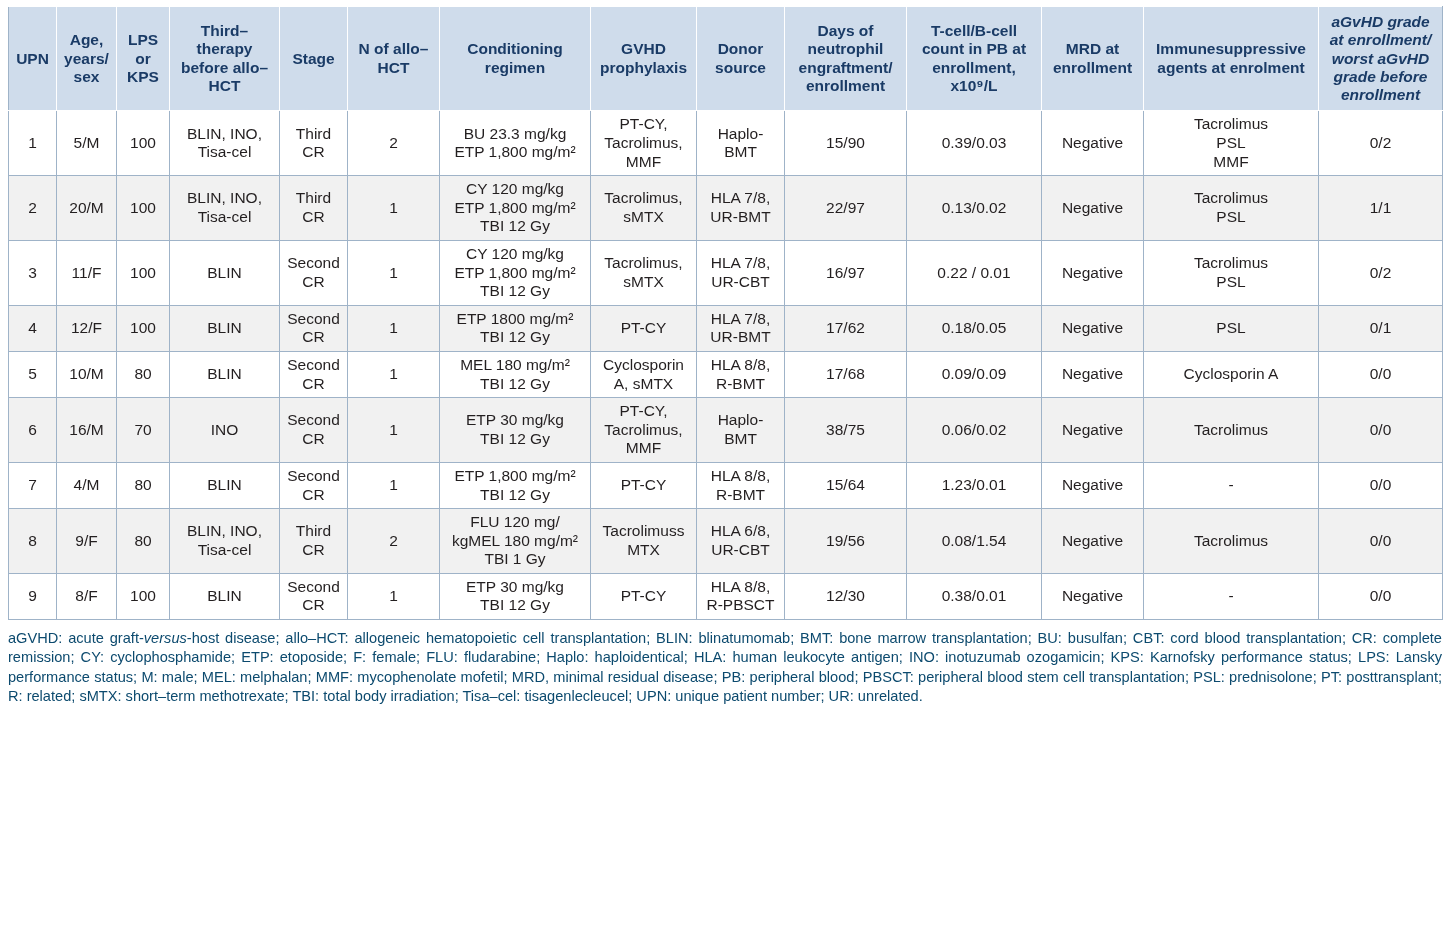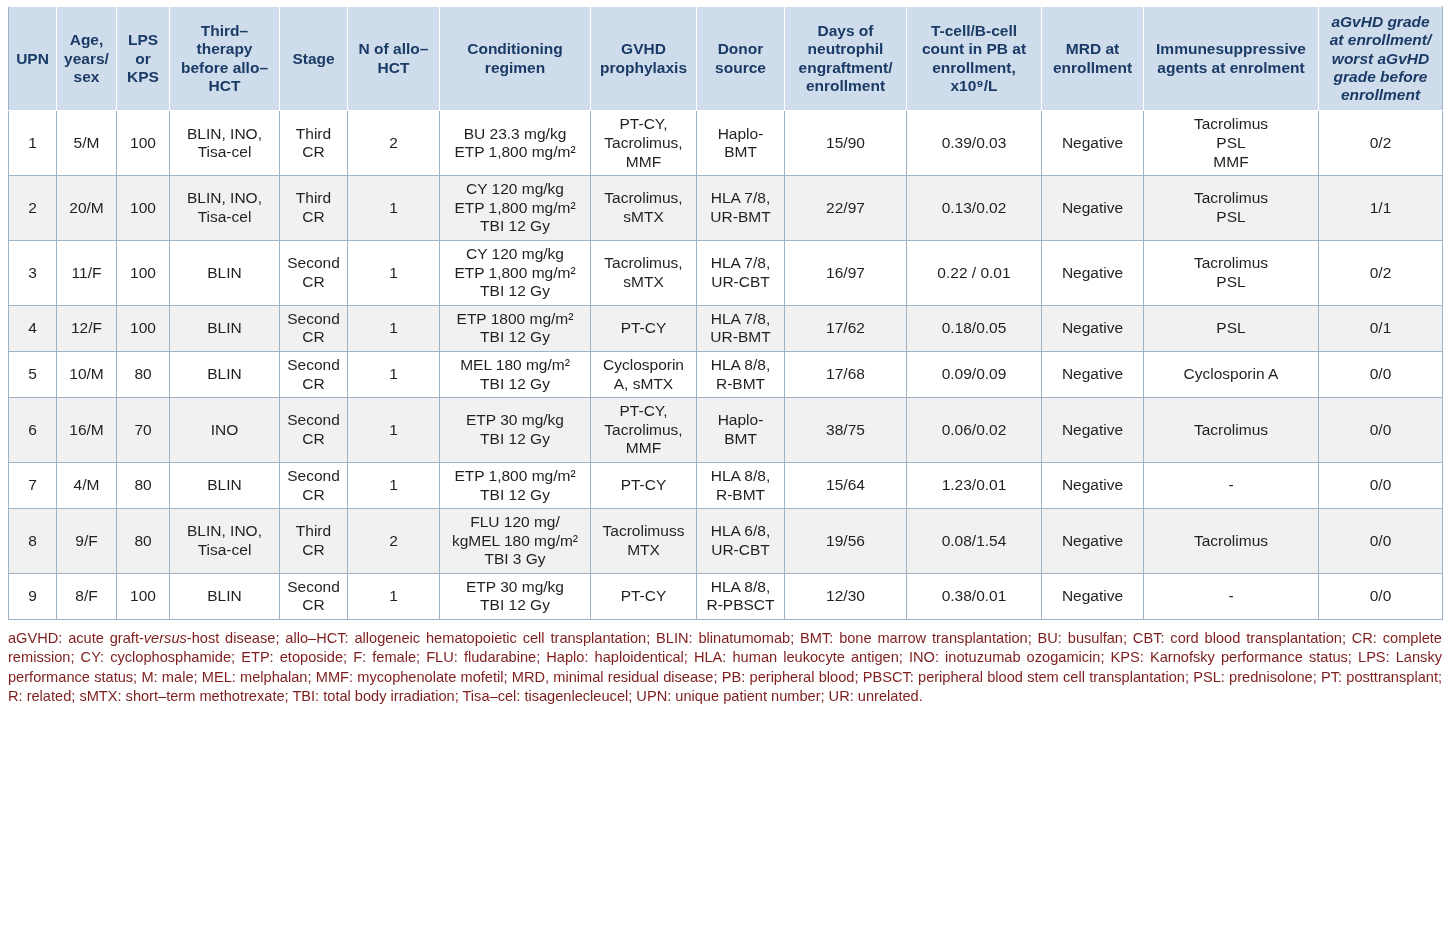--- a/index.html
+++ b/index.html
@@ -56,21 +56,21 @@
   }
   table.data-table tbody tr.alt td {
     background: #f1f1f1;
   }
   td.c-upn { text-align: left; }
   td.c-age, td.c-lps { text-align: right; }
   .footnote {
     margin-top: 9px;
     font-size: 14.6px;
     line-height: 1.33;
-    color: #7f1d1d;
+    color: #0c4a6e;
     text-align: justify;
     width: 1434px;
   }
   .footnote i { font-style: italic; }
   .cellline { display: block; }
 </style>
 </head>
 <body>
 
 <div class="page">
@@ -446,21 +446,21 @@
           </td>
           <td>
             <span class="cellline">Third CR</span>
           </td>
           <td>
             <span class="cellline">2</span>
           </td>
           <td>
             <span class="cellline">FLU 120 mg/</span>
             <span class="cellline">kgMEL 180 mg/m²</span>
-            <span class="cellline">TBI 3 Gy</span>
+            <span class="cellline">TBI 1 Gy</span>
           </td>
           <td>
             <span class="cellline">Tacrolimuss MTX</span>
           </td>
           <td>
             <span class="cellline">HLA 6/8, UR-CBT</span>
           </td>
           <td>
             <span class="cellline">19/56</span>
           </td>

